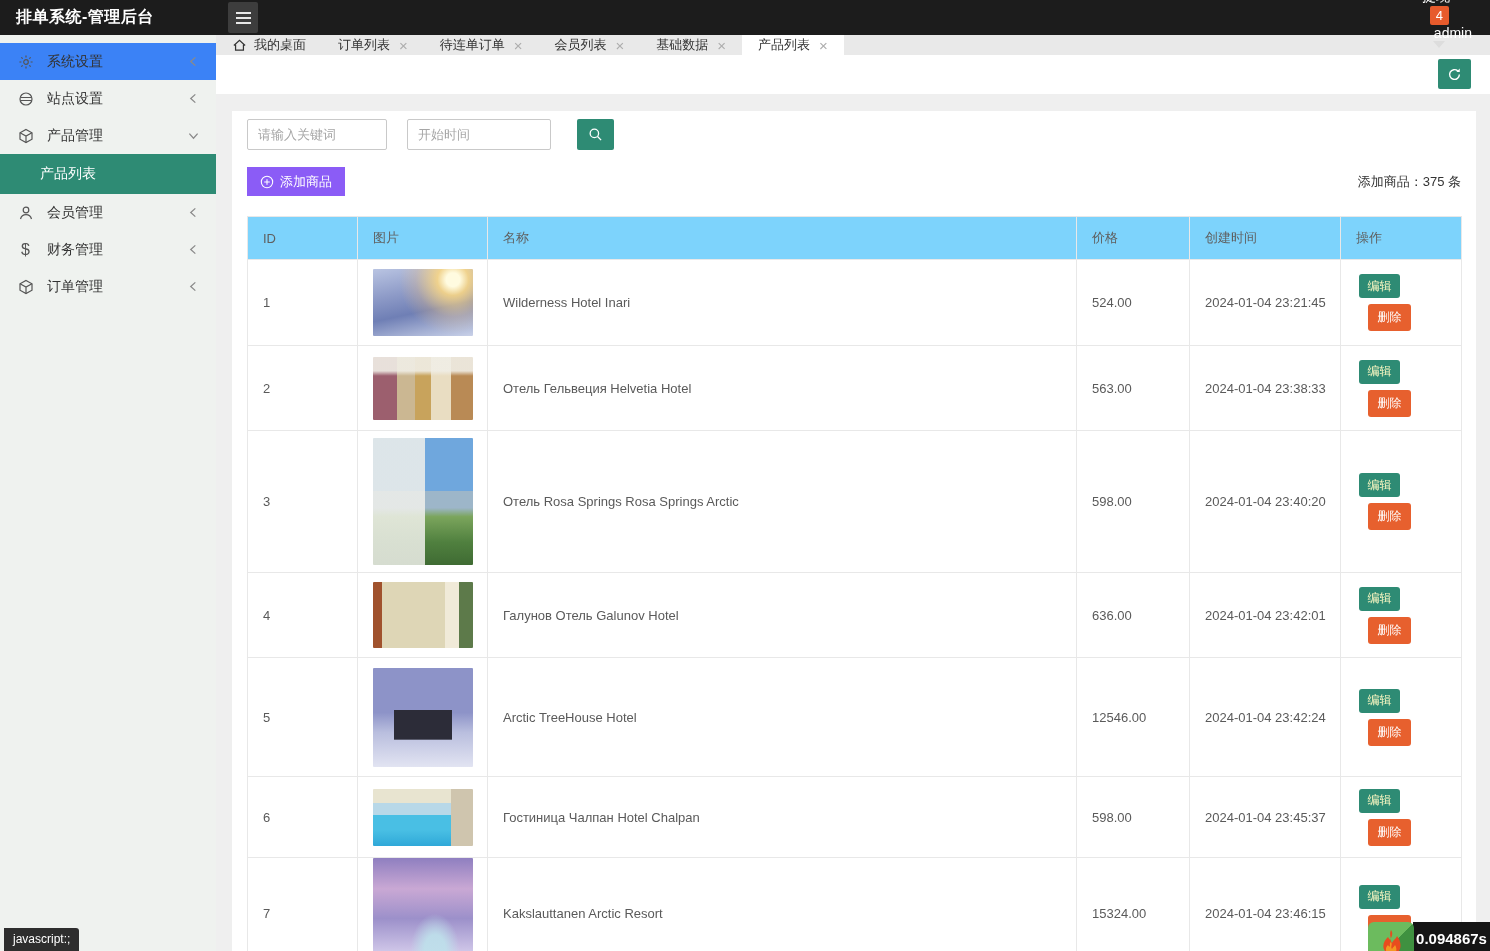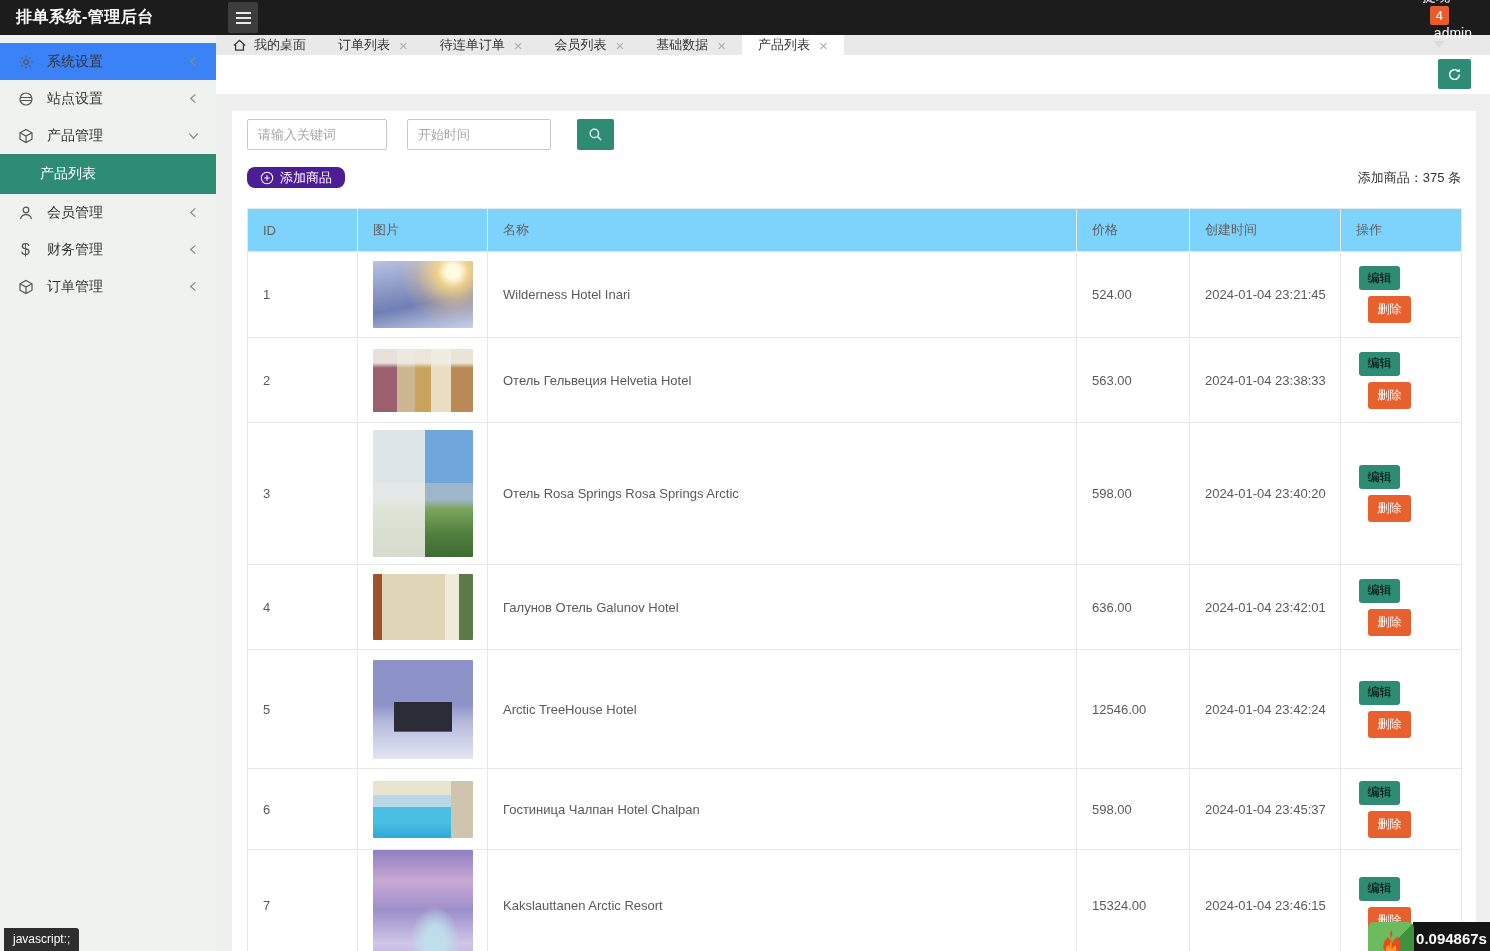--- a/index.html
+++ b/index.html
@@ -49,21 +49,21 @@
   .panel { margin:17px 14px 0 16px; background:#fff; min-height:830px; padding:8px 15px 0; }
   .search-row { display:flex; align-items:center; }
   .inp { height:31px; border:1px solid #c9c9c9; border-radius:2px; padding:0 10px; font-size:13px; color:#333; outline:none; }
   .inp::placeholder { color:#a6a6a6; }
   .inp.keyword { width:140px; }
   .inp.date { width:144px; margin-left:20px; }
   .search-btn { width:37px; height:31px; margin-left:26px; background:#2e8b74; border:none; border-radius:2px;
     display:flex; align-items:center; justify-content:center; cursor:pointer; }
   .search-btn svg { width:15px; height:15px; }
   .add-row { margin-top:17px; display:flex; align-items:center; }
-  .add-btn { height:21px; background:#4c1d95; color:#fff; border:none; border-radius:8px; font-size:13px;
+  .add-btn { height:29px; background:#8b5cf6; color:#fff; border:none; border-radius:0; font-size:13px;
     display:flex; align-items:center; gap:6px; padding:0 13px; cursor:pointer; }
   .add-btn svg { width:14px; height:14px; }
   .total { margin-left:auto; font-size:13px; color:#333; }
 
   
   table.grid { border-collapse:collapse; table-layout:fixed; width:1214px; margin-top:20px; }
   .grid th, .grid td { border:1px solid #e8e8e8; font-size:13px; color:#5a5a5a; font-weight:normal;
     text-align:left; padding-left:15px; vertical-align:middle; }
   .grid thead tr { height:43px; background:#7dd3fc; }
   .grid thead th { color:#5f5f5f; }
@@ -88,21 +88,21 @@
   .pimg[data-img="snow-cabin"] { background:
     linear-gradient(#2c2c38,#2c2c38) 52% 62%/58% 30% no-repeat,
     linear-gradient(180deg,#8d93c8 0 45%, #b9bede 65%, #e2e4f2 100%); }
   .pimg[data-img="pool"] { background:
     linear-gradient(90deg, transparent 0 78%, #cfc5ae 78% 100%),
     linear-gradient(180deg,#e8e4d0 0 24%, #b8d8e8 24% 46%, #49bfe4 46% 72%, #2fa8d8 100%); }
   .pimg[data-img="igloo-night"] { background:
     radial-gradient(ellipse at 62% 84%, rgba(190,225,235,.9) 0 12%, transparent 28%),
     linear-gradient(180deg,#8f7fc0 0%, #c9a8d4 28%, #9c90ca 55%, #cfc6e8 85%, #bdb2de 100%); }
   td.op-cell { padding-left:0; }
-  .btn-edit { display:block; width:41px; height:24px; background:#2e8b74; color:#000000; font-size:12px; border:none; border-radius:3px;
+  .btn-edit { display:block; width:41px; height:24px; background:#2e8b74; color:#fef9c3; font-size:12px; border:none; border-radius:3px;
     margin:0 0 6px 18px; cursor:pointer; }
   .btn-del { display:block; width:43px; height:27px; background:#e7602e; color:#fff; font-size:12px; border:none; border-radius:3px;
     margin:0 0 0 27px; cursor:pointer; }
 
   
   .status-hint { position:absolute; left:4px; bottom:0; background:#2e2e2e; color:#fff; font-size:12px;
     padding:4px 9px 5px; border-top-right-radius:3px; z-index:40; }
   .trace-icon { position:absolute; right:76px; bottom:-17px; width:46px; height:46px; border-radius:6px; z-index:41; overflow:hidden;
     background:linear-gradient(135deg,#6cbb5e 50%, #3f9140 50%); cursor:pointer; }
   .trace-icon svg { width:46px; height:46px; display:block; }

